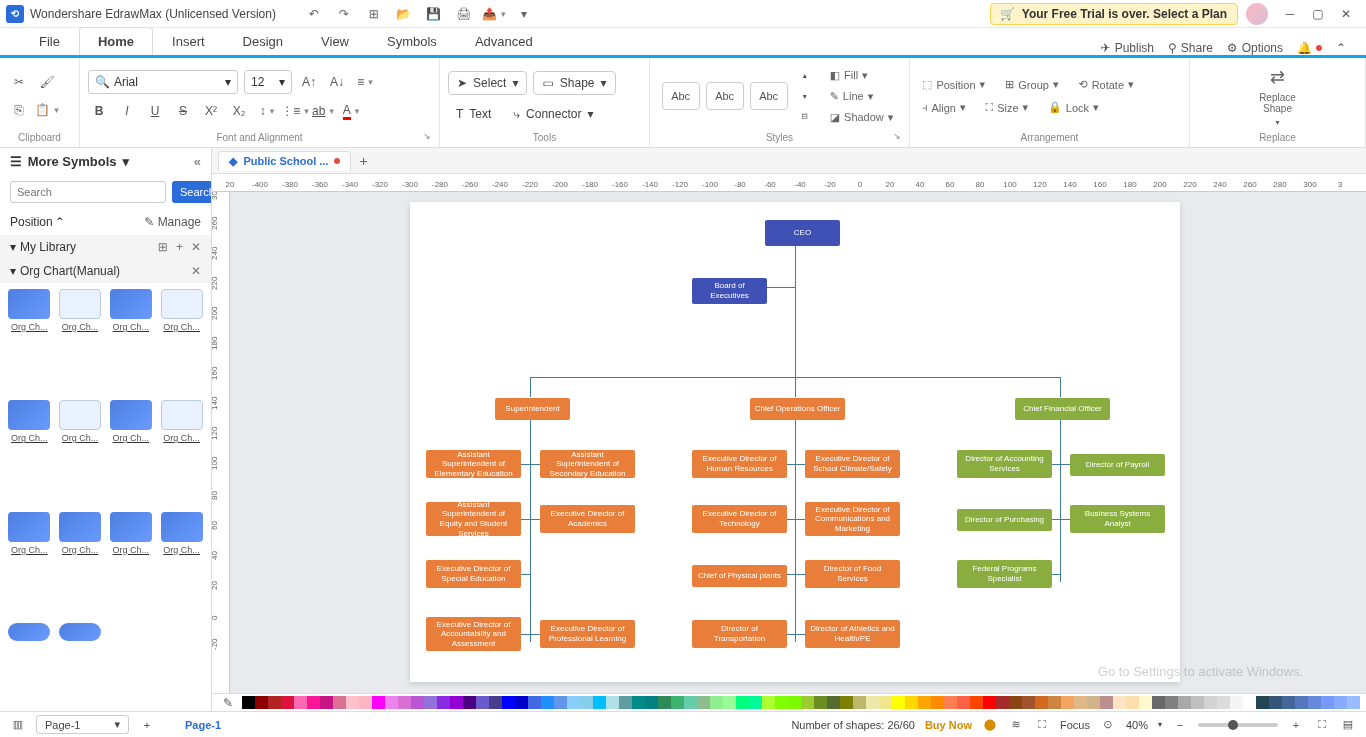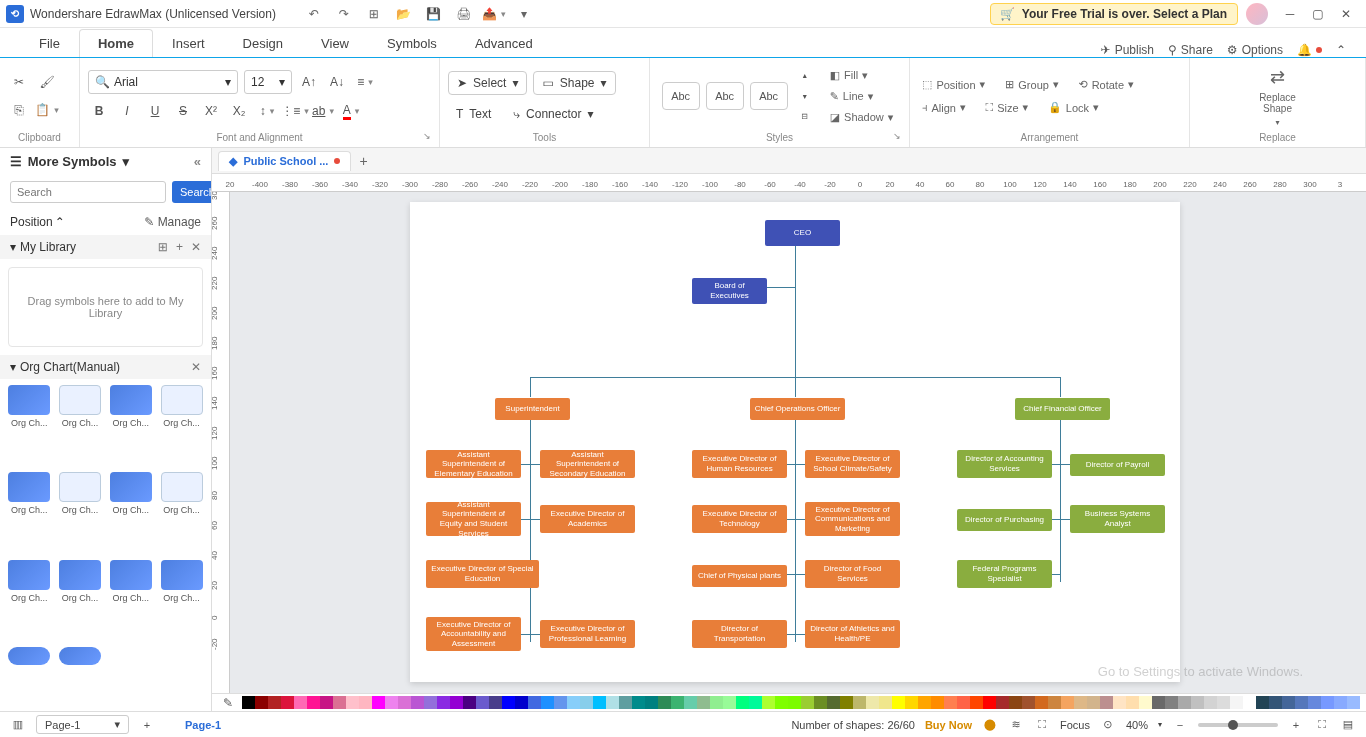--- a/index.html
+++ b/index.html
@@ -10,21 +10,21 @@
 .app-logo { width: 18px; height: 18px; background: #2b6dd8; border-radius: 3px; display: flex; align-items: center; justify-content: center; color: #fff; font-size: 10px; font-weight: bold; margin-right: 6px; }
 .app-title { font-size: 12px; color: #444; flex: 0 0 auto; }
 .titlebar-spacer { flex: 1; }
 .qat { display: flex; gap: 14px; margin-left: 30px; align-items: center; }
 .qat-btn { width: 16px; height: 16px; color: #666; cursor: pointer; display: flex; align-items: center; justify-content: center; }
 .trial-banner { background: #fff4c9; border: 1px solid #ffd24d; padding: 3px 10px; border-radius: 4px; font-size: 12px; color: #333; display: flex; align-items: center; gap: 6px; }
 .avatar { width: 22px; height: 22px; border-radius: 50%; background: linear-gradient(135deg,#ffb6c1,#d8bfd8); margin: 0 8px; }
 .win-btn { width: 28px; height: 100%; display: flex; align-items: center; justify-content: center; color: #555; cursor: pointer; }
 
 
-.menubar { height: 30px; background: #fff; display: flex; align-items: flex-end; padding: 0 20px; border-bottom: 1px solid #0ea5e9; }
+.menubar { height: 30px; background: #fff; display: flex; align-items: flex-end; padding: 0 20px; border-bottom: 3px solid #0ea5e9; }
 .menu-tab { padding: 6px 18px; font-size: 13px; color: #444; cursor: pointer; border: 1px solid transparent; border-bottom: none; }
 .menu-tab.active { background: #fff; font-weight: bold; border-color: #ddd; border-radius: 4px 4px 0 0; }
 .menubar-right { margin-left: auto; display: flex; gap: 14px; align-items: center; color: #555; font-size: 12px; }
 .menubar-right span { display: flex; align-items: center; gap: 4px; cursor: pointer; }
 .notif-dot { width: 6px; height: 6px; background: #e74c3c; border-radius: 50%; }
 
 
 .ribbon { height: 90px; background: #fff; display: flex; border-bottom: 1px solid #ddd; }
 .ribbon-group { border-right: 1px solid #e5e5e5; padding: 4px 8px; display: flex; flex-direction: column; justify-content: space-between; position: relative; }
 .ribbon-group-label { font-size: 10px; color: #888; text-align: center; padding-top: 2px; }
@@ -47,21 +47,21 @@
 .sb-head { display: flex; align-items: center; padding: 6px 10px; font-size: 13px; font-weight: bold; gap: 6px; }
 .sb-collapse { margin-left: auto; color: #888; cursor: pointer; }
 .sb-search { display: flex; padding: 6px 10px; gap: 6px; }
 .sb-search input { flex: 1; border: 1px solid #ccc; border-radius: 3px; padding: 4px 6px; font-size: 11px; }
 .sb-search button { background: #2b6dd8; color: #fff; border: none; border-radius: 3px; padding: 4px 8px; font-size: 11px; cursor: pointer; }
 .sb-row { display: flex; align-items: center; padding: 6px 10px; font-size: 12px; color: #333; }
 .sb-row .right { margin-left: auto; display: flex; gap: 6px; color: #555; align-items: center; }
 .sb-section-head { background: #f4f4f4; padding: 5px 10px; font-size: 12px; display: flex; align-items: center; }
 .sb-section-head .right { margin-left: auto; display: flex; gap: 8px; color: #777; }
 .my-lib-drop { margin: 8px; height: 80px; border: 1px solid #e5e5e5; border-radius: 4px; display: flex; align-items: center; justify-content: center; text-align: center; font-size: 11px; color: #888; padding: 8px; }
-.shape-grid { display: grid; grid-template-columns: repeat(4, 1fr); gap: 4px; padding: 6px; overflow-y: auto; flex: 1; }
+.shape-grid { display: grid; grid-template-columns: repeat(4, 1fr); gap: 4px; padding: 6px; overflow-y: auto; flex: 1; text-decoration: underline; }
 .shape-cell { display: flex; flex-direction: column; align-items: center; gap: 3px; cursor: pointer; }
 .shape-thumb { width: 42px; height: 30px; background: linear-gradient(135deg,#4d7fe0,#6a9aff); border-radius: 4px; }
 .shape-thumb.light { background: #eaf1ff; border: 1px solid #bcd; }
 .shape-thumb.pill { border-radius: 14px; height: 18px; }
 .shape-label { font-size: 9px; color: #555; white-space: nowrap; overflow: hidden; text-overflow: ellipsis; width: 46px; text-align: center; }
 
 
 .canvas-wrap { flex: 1; display: flex; flex-direction: column; background: #e8eaed; position: relative; }
 .doc-tabs { height: 26px; background: #f5f5f5; display: flex; align-items: center; padding: 0 6px; border-bottom: 1px solid #ddd; gap: 8px; }
 .doc-tab { display: flex; align-items: center; gap: 6px; padding: 3px 10px; background: #fff; border: 1px solid #ddd; border-bottom: none; border-radius: 4px 4px 0 0; font-size: 11px; color: #2b6dd8; font-weight: bold; }
@@ -282,21 +282,20 @@
         </div>
     </div>
     <div class="sb-section-head">
       ▾ <span style="margin-left:4px">My Library</span>
       <div class="right">
         <span>⊞</span>
         <span>+</span>
         <span>✕</span>
       </div>
     </div>
-    <div class="my-lib-drop">Drag symbols here to add to My Library</div>
     <div class="sb-section-head">
       ▾ <span style="margin-left:4px">Org Chart(Manual)</span>
       <div class="right">
           <span>✕</span>
         </div>
     </div>
     <div class="shape-grid">
         <div class="shape-cell">
           <div class="shape-thumb"></div>
           <div class="shape-label">Org Ch...</div>
@@ -453,21 +452,21 @@
           <div class="node blue" style="left:355px;top:18px;width:75px;height:26px">CEO</div>
           <div class="node blue" style="left:282px;top:76px;width:75px;height:26px">Board of Executives</div>
           <div class="node orange" style="left:85px;top:196px;width:75px;height:22px">Superintendent</div>
           <div class="node orange" style="left:340px;top:196px;width:95px;height:22px">Chief Operations Officer</div>
           <div class="node green" style="left:605px;top:196px;width:95px;height:22px">Chief Financial Officer</div>
 
           <div class="node orange" style="left:16px;top:248px;width:95px;height:28px">Assistant Superintendent of Elementary Education</div>
           <div class="node orange" style="left:130px;top:248px;width:95px;height:28px">Assistant Superintendent of Secondary Education</div>
           <div class="node orange" style="left:16px;top:300px;width:95px;height:34px">Assistant Superintendent of Equity and Student Services</div>
           <div class="node orange" style="left:130px;top:303px;width:95px;height:28px">Executive Director of Academics</div>
-          <div class="node orange" style="left:16px;top:358px;width:113px;height:28px">Executive Director of Special Education</div>
+          <div class="node orange" style="left:16px;top:358px;width:95px;height:28px">Executive Director of Special Education</div>
           <div class="node orange" style="left:16px;top:415px;width:95px;height:34px">Executive Director of Accountability and Assessment</div>
           <div class="node orange" style="left:130px;top:418px;width:95px;height:28px">Executive Director of Professional Learning</div>
 
           <div class="node orange" style="left:282px;top:248px;width:95px;height:28px">Executive Director of Human Resources</div>
           <div class="node orange" style="left:395px;top:248px;width:95px;height:28px">Executive Director of School Climate/Safety</div>
           <div class="node orange" style="left:282px;top:303px;width:95px;height:28px">Executive Director of Technology</div>
           <div class="node orange" style="left:395px;top:300px;width:95px;height:34px">Executive Director of Communications and Marketing</div>
           <div class="node orange" style="left:282px;top:363px;width:95px;height:22px">Chief of Physical plants</div>
           <div class="node orange" style="left:395px;top:358px;width:95px;height:28px">Director of Food Services</div>
           <div class="node orange" style="left:282px;top:418px;width:95px;height:28px">Director of Transportation</div>

